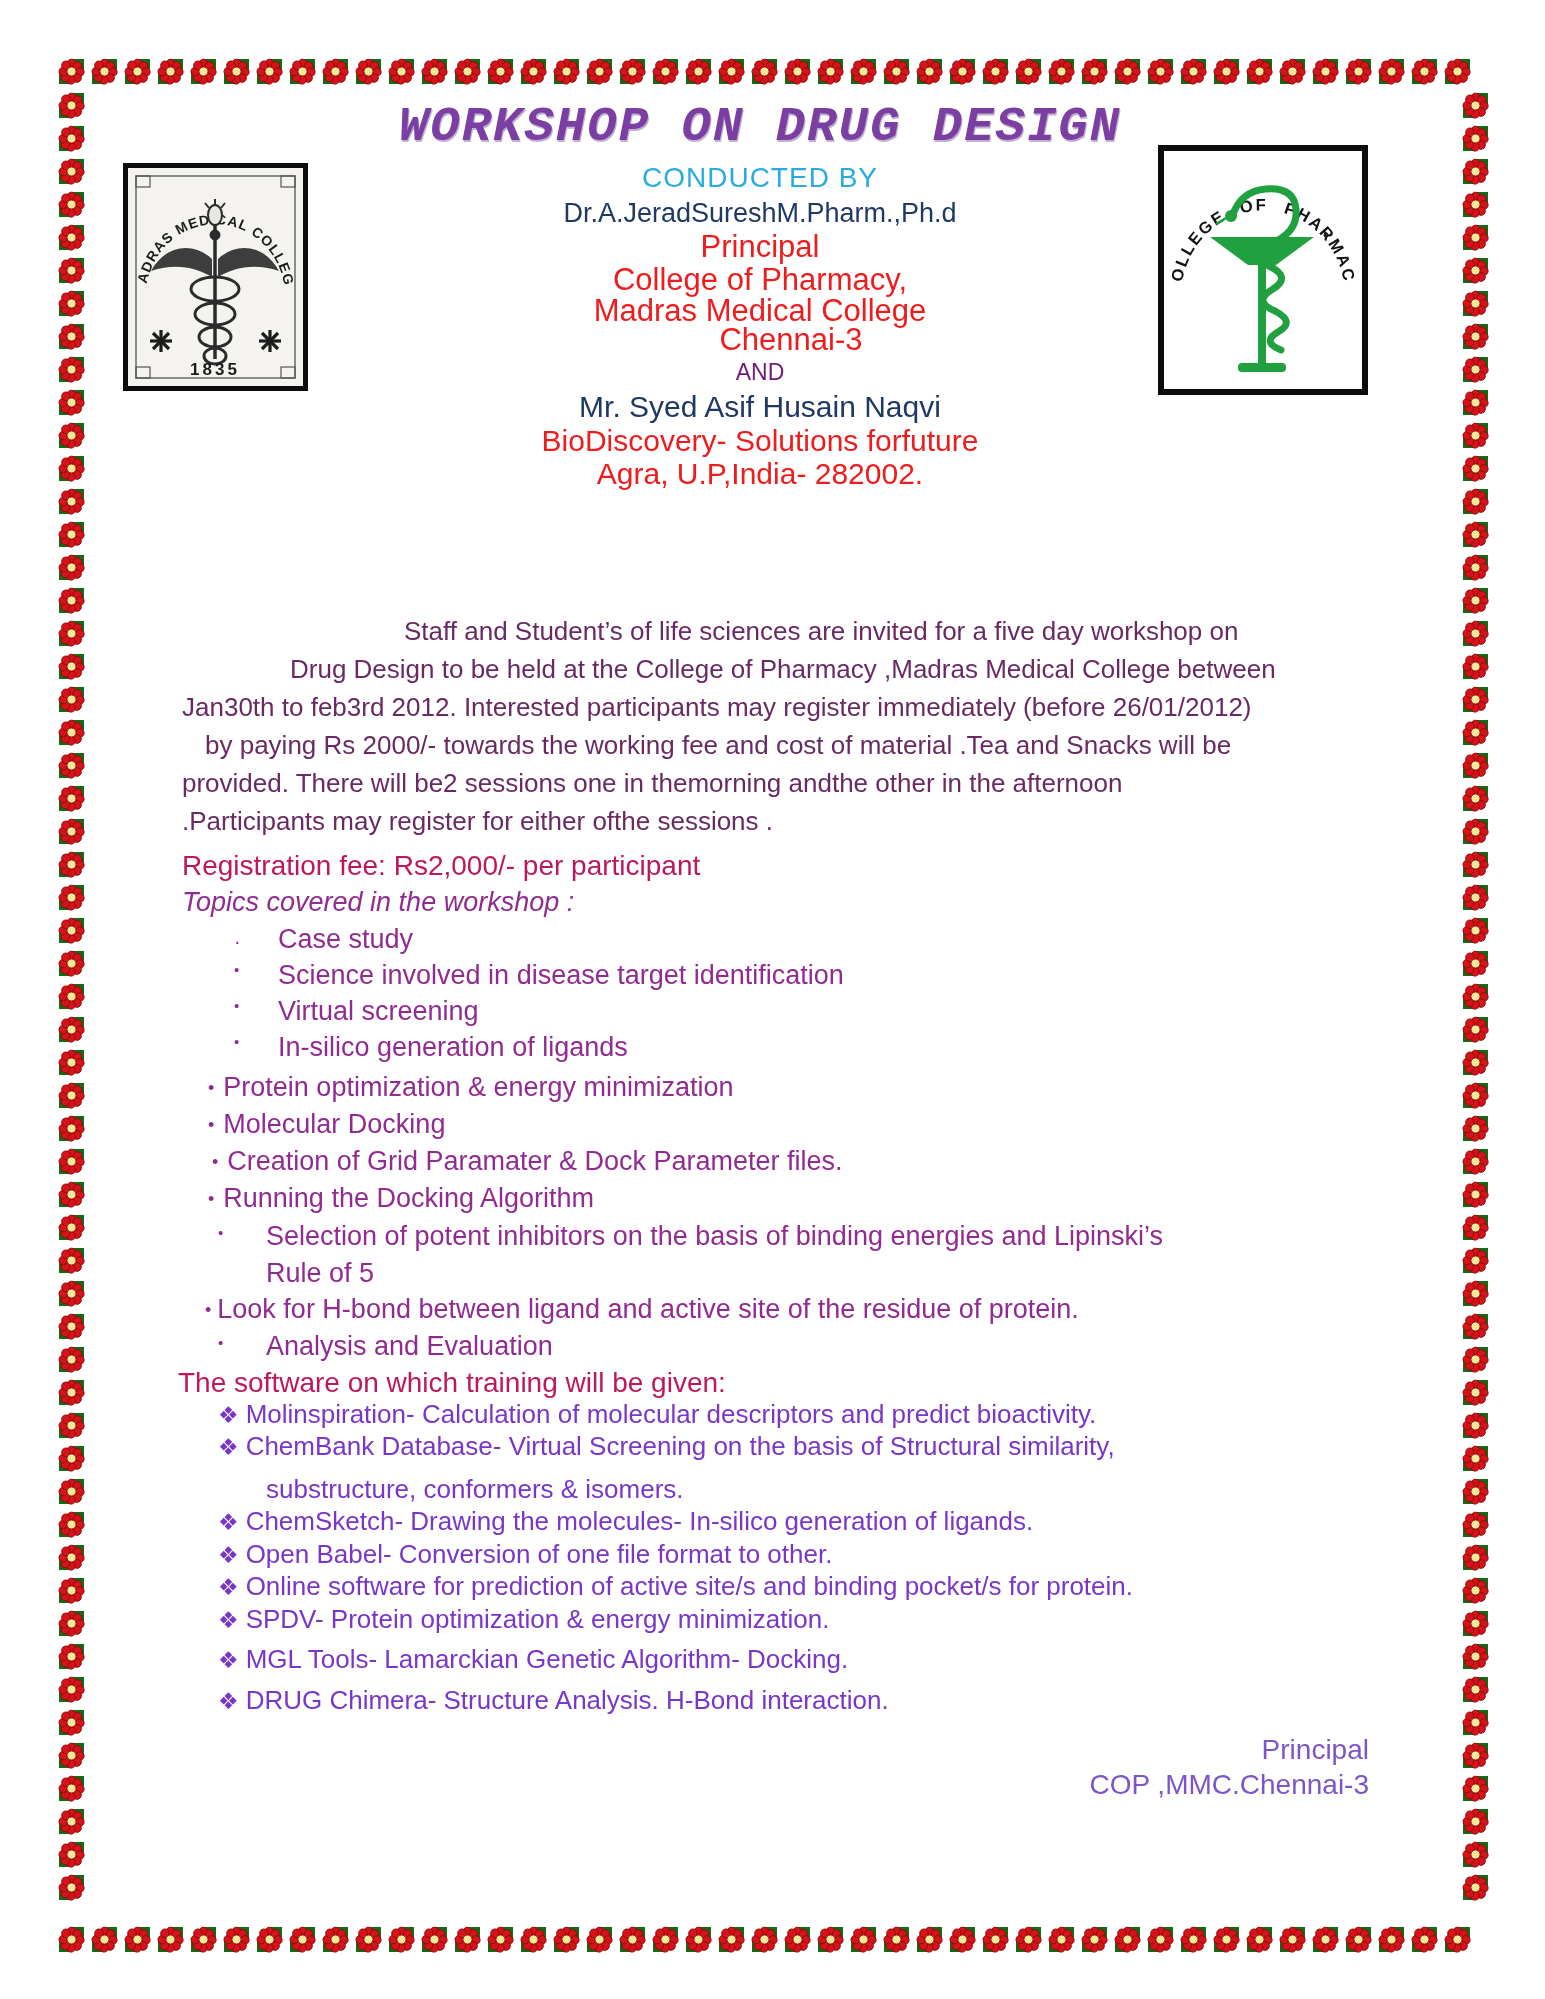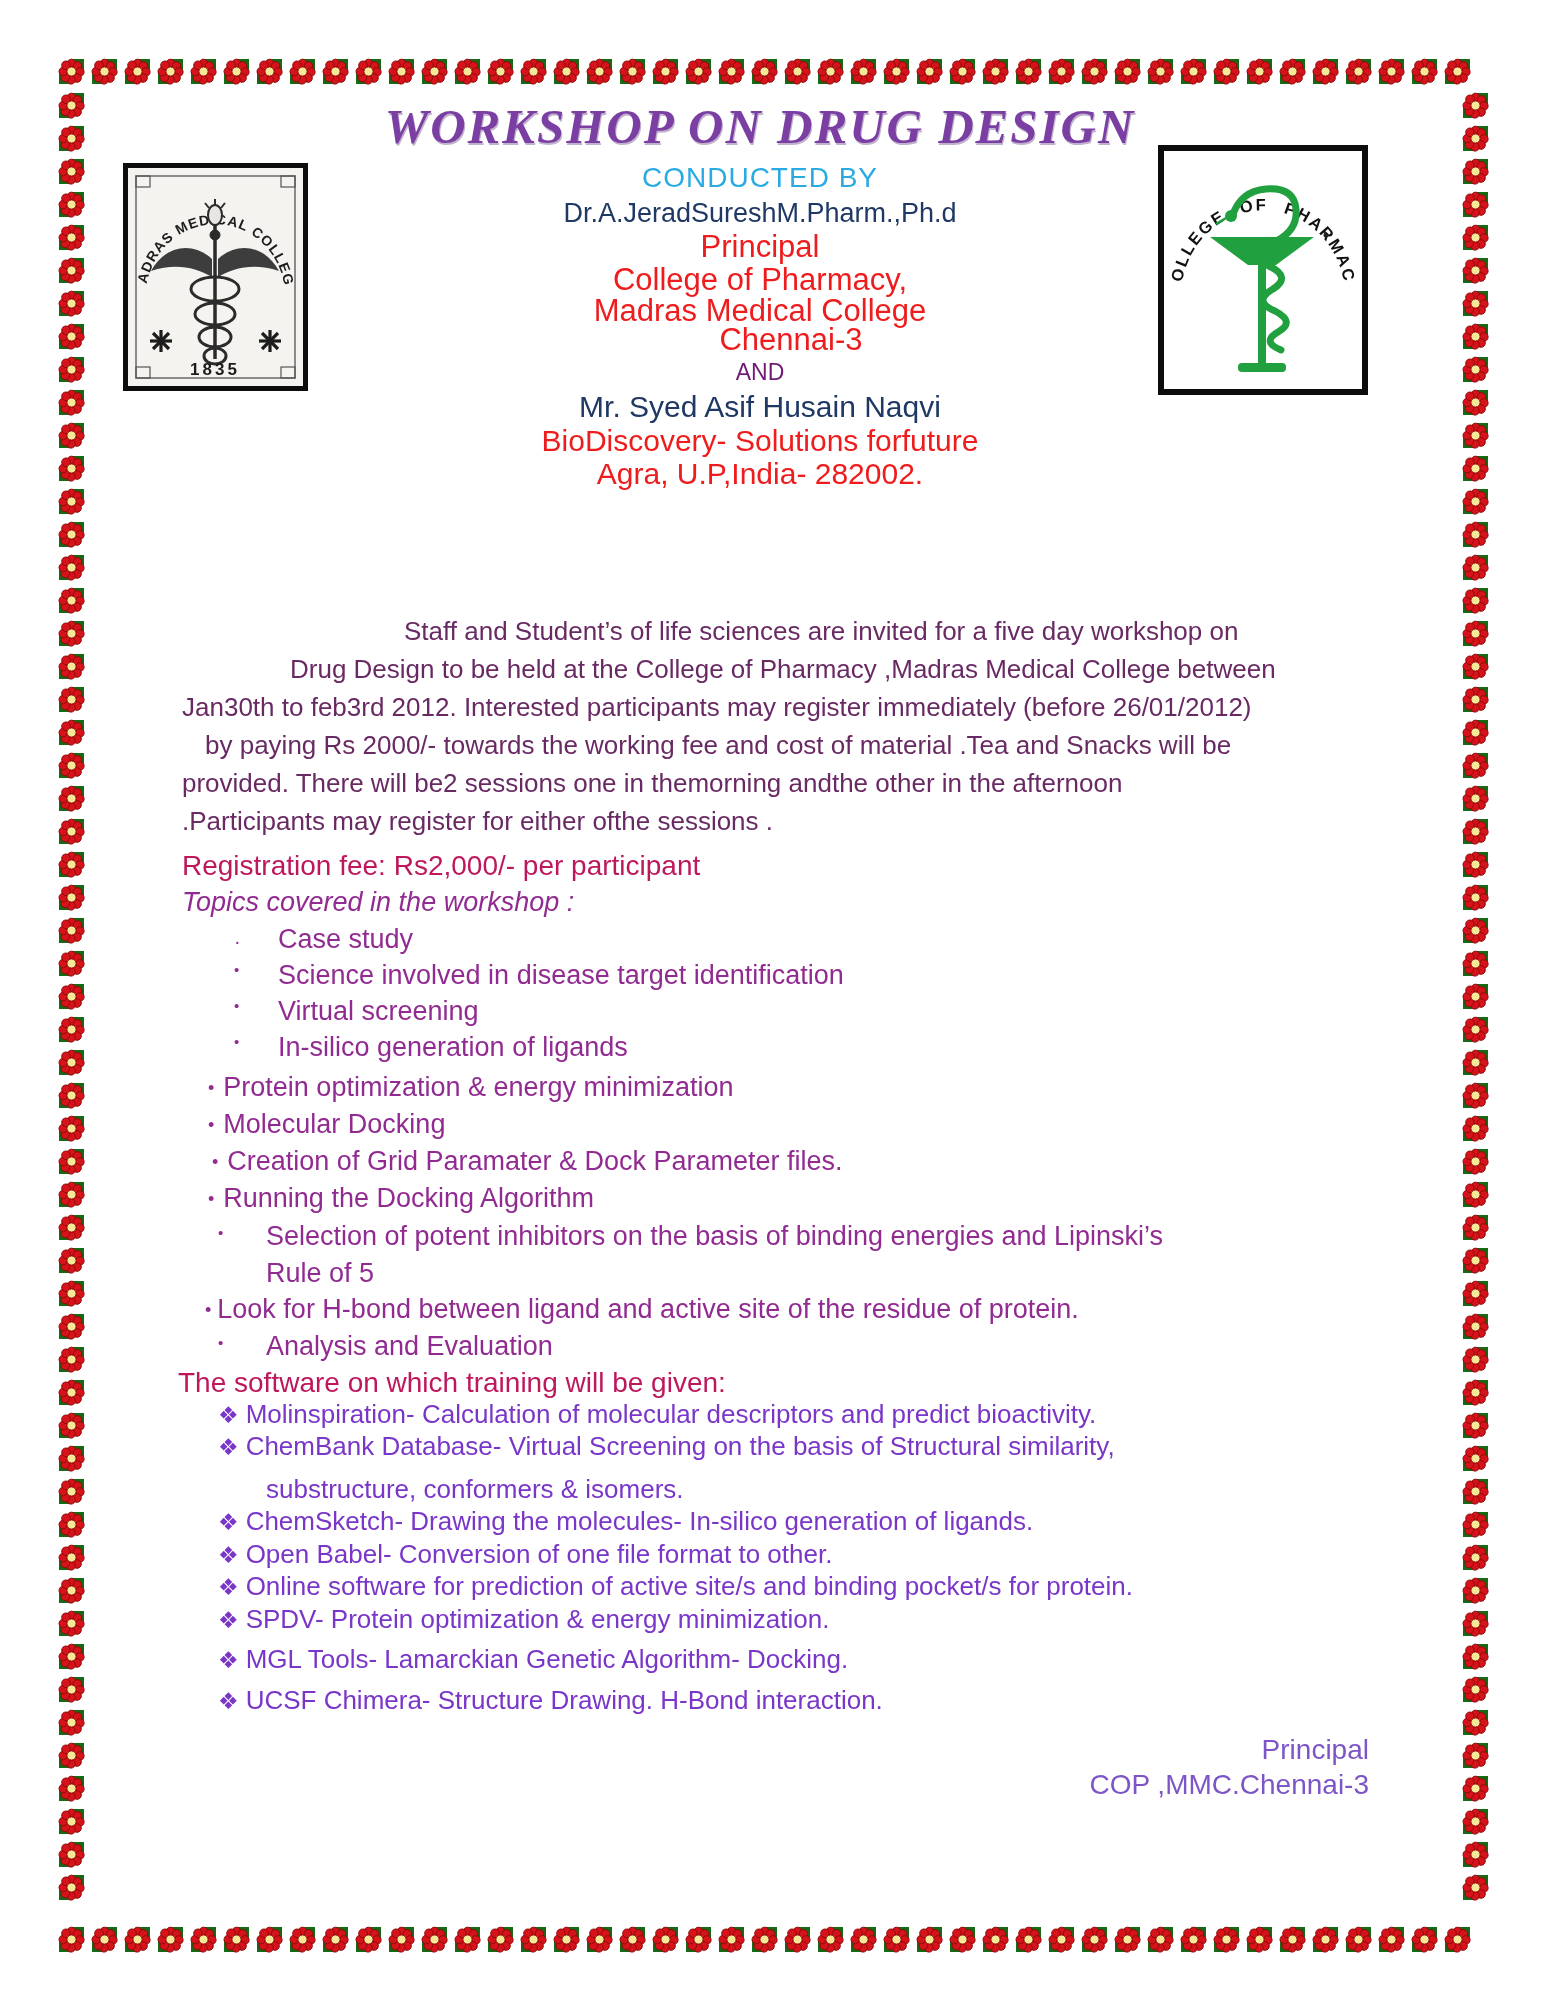--- a/index.html
+++ b/index.html
@@ -9,21 +9,21 @@
   .border-strip{position:absolute;display:flex;gap:6px;}
   .b-top{left:58px;top:58px;width:1429px;flex-direction:row;}
   .b-bottom{left:58px;top:1926px;width:1429px;flex-direction:row;}
   .b-left{left:58px;top:92px;height:1832px;flex-direction:column;}
   .b-right{left:1462px;top:92px;height:1832px;flex-direction:column;}
   .border-strip svg{flex:0 0 auto;}
   
   .t{position:absolute;white-space:nowrap;line-height:1.15;}
   
   .hdr{position:absolute;left:0;top:98px;width:1520px;text-align:center;}
-  .title{font-family:Liberation Serif, serif;font-style:italic;font-weight:bold;
+  .title{font-family:Liberation Mono, monospace;font-style:italic;font-weight:bold;
          font-size:49px;color:#7B3FA3;letter-spacing:2px;text-shadow:1px 2px 0 rgba(74,32,112,.35);
          line-height:58px;}
   .conducted{font-size:28px;color:#29ABE2;line-height:36px;margin-top:4px;letter-spacing:1px;}
   .drname{font-size:27px;color:#1F3864;line-height:34px;}
   .red{color:#EE1C1C;}
   .h-red{font-size:31px;line-height:33px;}
   .h-red-tight{font-size:31px;line-height:29px;}
   .and{font-size:23px;color:#701a75;line-height:30px;margin-top:3px;}
   .mrname{font-size:30px;color:#1F3864;line-height:35px;margin-top:2px;}
   .h-red2{font-size:30px;line-height:33px;}
@@ -3103,18 +3103,18 @@
 
   <div class="t secred" style="left:178px;top:1367px;">The software on which training will be given:</div>
   <div class="t soft violet" style="left:218px;top:1400px;"><span class="mk-diamond">❖</span><span>Molinspiration- Calculation of molecular descriptors and predict bioactivity.</span></div>
   <div class="t soft violet" style="left:218px;top:1432px;text-align:center;"><span class="mk-diamond">❖</span><span>ChemBank Database- Virtual Screening on the basis of Structural similarity,</span></div>
   <div class="t soft violet" style="left:266px;top:1475px;">substructure, conformers &amp; isomers.</div>
   <div class="t soft violet" style="left:218px;top:1507px;"><span class="mk-diamond">❖</span><span>ChemSketch- Drawing the molecules- In-silico generation of ligands.</span></div>
   <div class="t soft violet" style="left:218px;top:1540px;"><span class="mk-diamond">❖</span><span>Open Babel- Conversion of one file format to other.</span></div>
   <div class="t soft violet" style="left:218px;top:1572px;"><span class="mk-diamond">❖</span><span>Online software for prediction of active site/s and binding pocket/s for protein.</span></div>
   <div class="t soft violet" style="left:218px;top:1605px;"><span class="mk-diamond">❖</span><span>SPDV- Protein optimization &amp; energy minimization.</span></div>
   <div class="t soft violet" style="left:218px;top:1645px;"><span class="mk-diamond">❖</span><span>MGL Tools- Lamarckian Genetic Algorithm- Docking.</span></div>
-  <div class="t soft violet" style="left:218px;top:1686px;"><span class="mk-diamond">❖</span><span>UCSF Chimera- Structure Drawing. H-Bond interaction.</span></div>
+  <div class="t soft violet" style="left:218px;top:1686px;"><span class="mk-diamond">❖</span><span>DRUG Chimera- Structure Analysis. H-Bond interaction.</span></div>
 
   <div class="footer" style="top:1733px;">Principal</div>
   <div class="footer" style="top:1768px;">COP ,MMC.Chennai-3</div>
 
 </div>
 
 </body></html>

